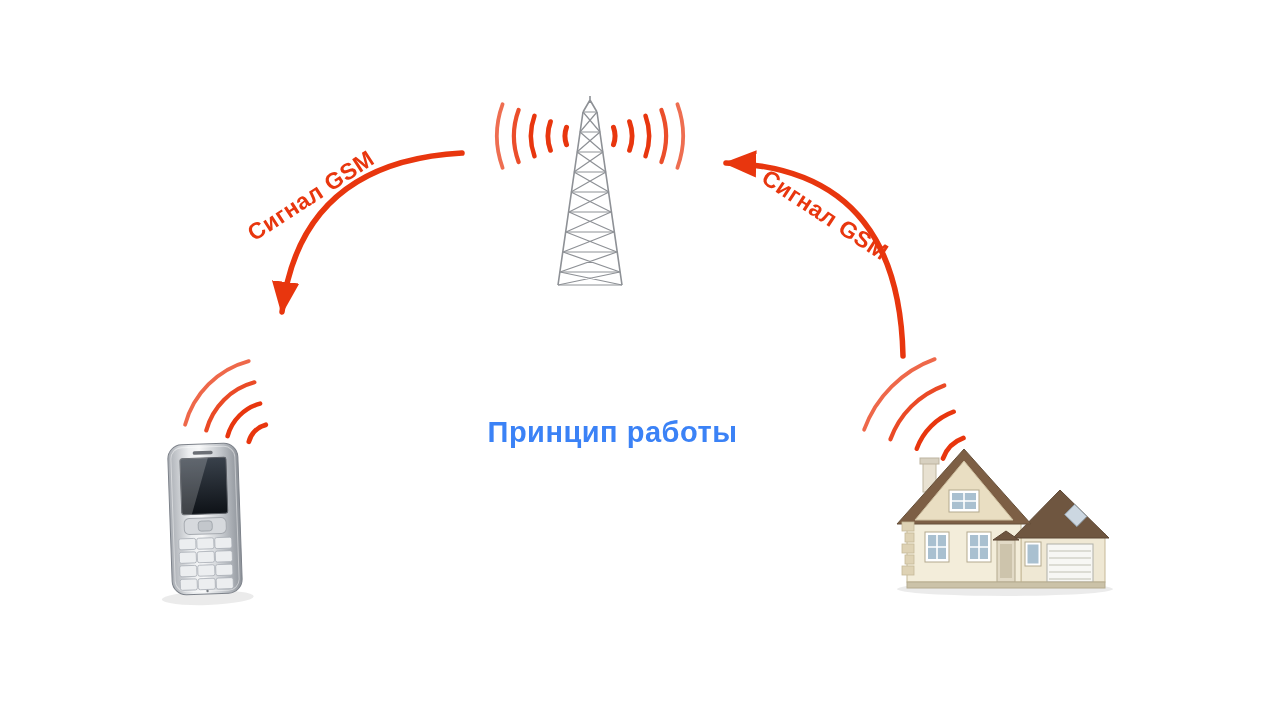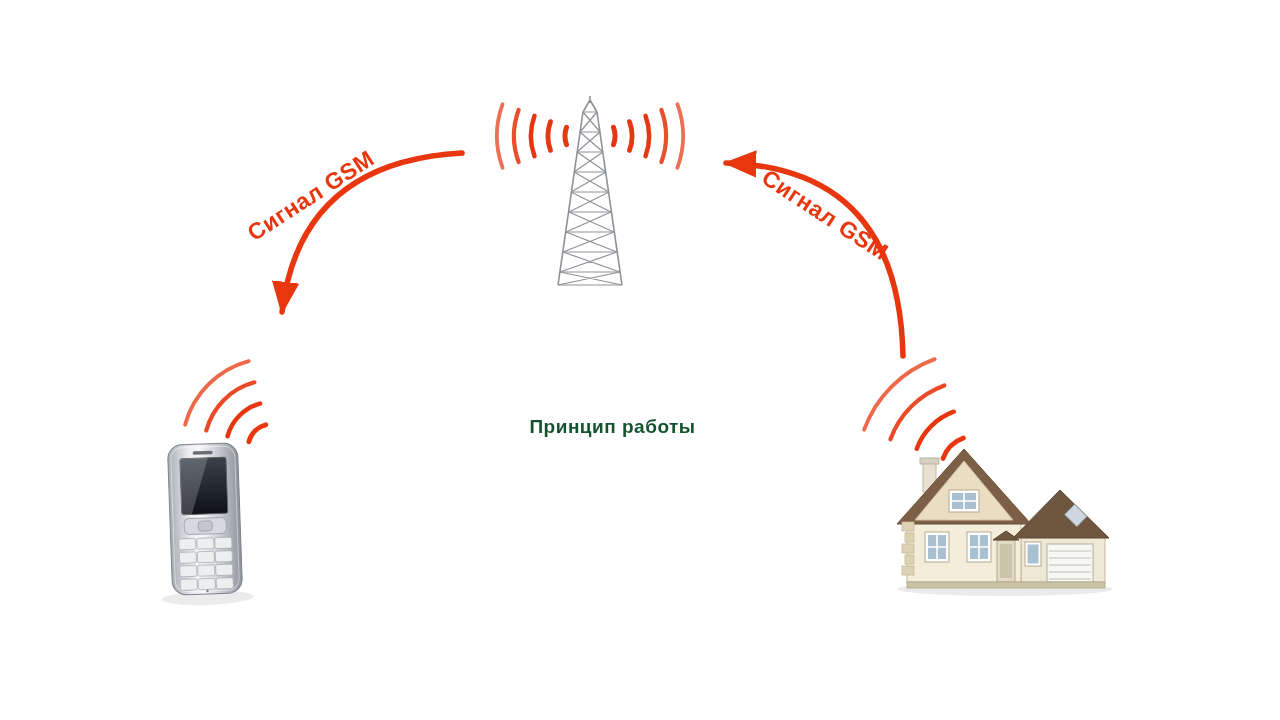--- a/index.html
+++ b/index.html
@@ -9,21 +9,21 @@
   }
   .stage svg{position:absolute;left:0;top:0;}
   .signal-label{
     position:absolute;color:#e8360e;font-weight:bold;font-size:23px;
     letter-spacing:0.5px;white-space:nowrap;transform-origin:0 50%;
   }
   .signal-label.left{left:250px;top:222px;transform:rotate(-33deg);}
   .signal-label.right{left:764px;top:162px;transform:rotate(33deg);}
   .diagram-title{
     position:absolute;left:440px;top:416px;width:345px;text-align:center;
-    color:#14532d;font-weight:bold;font-size:19px;letter-spacing:0.5px;
+    color:#3b82f6;font-weight:bold;font-size:29px;letter-spacing:0.5px;
   }
 </style>
 </head>
 <body>
 
 <div class="stage">
 
   <svg width="1280" height="720" viewBox="0 0 1280 720">
     <defs>
       <marker id="arrowHead" markerWidth="7" markerHeight="6" refX="5.5" refY="2.5" orient="auto">

